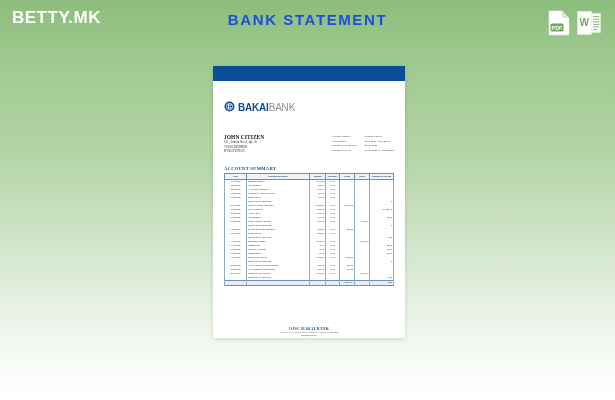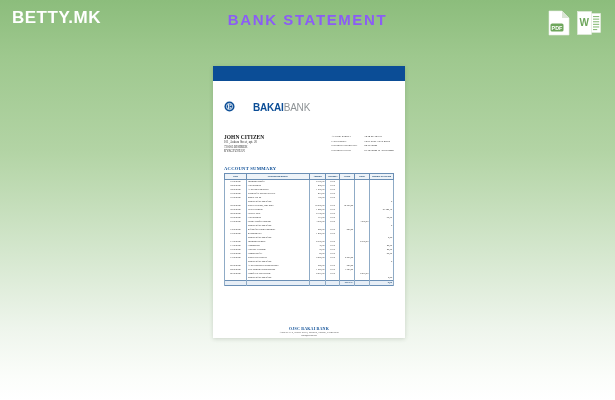--- a/index.html
+++ b/index.html
@@ -28,21 +28,21 @@
   .brand-name {
     font-size: 17px; font-weight: bold; color: #ffffff;
     letter-spacing: 0.5px; line-height: 19px;
   }
   .brand-sub {
     font-size: 9.5px; color: #4c5f46; line-height: 12px; margin-top: 4px;
   }
   .page-title {
     position: absolute; left: 0; top: 11px; width: 615px;
     text-align: center;
-    font-size: 15px; font-weight: bold; color: #8b5cf6;
+    font-size: 15px; font-weight: bold; color: #1d4ed8;
     letter-spacing: 1.6px;
   }
   .file-icons {
     position: absolute; right: 14px; top: 10px;
     display: flex; gap: 7px; align-items: center;
   }
   .ficon { display: block; }
 
   
   .doc {
@@ -52,21 +52,21 @@
     box-shadow: 0 1px 4px rgba(40,60,35,0.18);
     overflow: hidden;
   }
   .doc-blue-bar {
     height: 15px; background: #0b4d96; width: 100%;
   }
   .doc-inner { padding: 0 11px; position: relative; height: 257px; }
 
   
   .logo-row {
-    display: flex; align-items: center; gap: 18px;
+    display: flex; align-items: center; gap: 3px;
     margin-top: 17px;
   }
   .logo-mark { flex: none; }
   .logo-text { font-size: 10px; font-weight: bold; letter-spacing: -0.2px; }
   .logo-bakai { color: #0b4d96; }
   .logo-bank { color: #8e9396; font-weight: normal; }
 
   
   .info-row {
     display: flex; justify-content: space-between;

